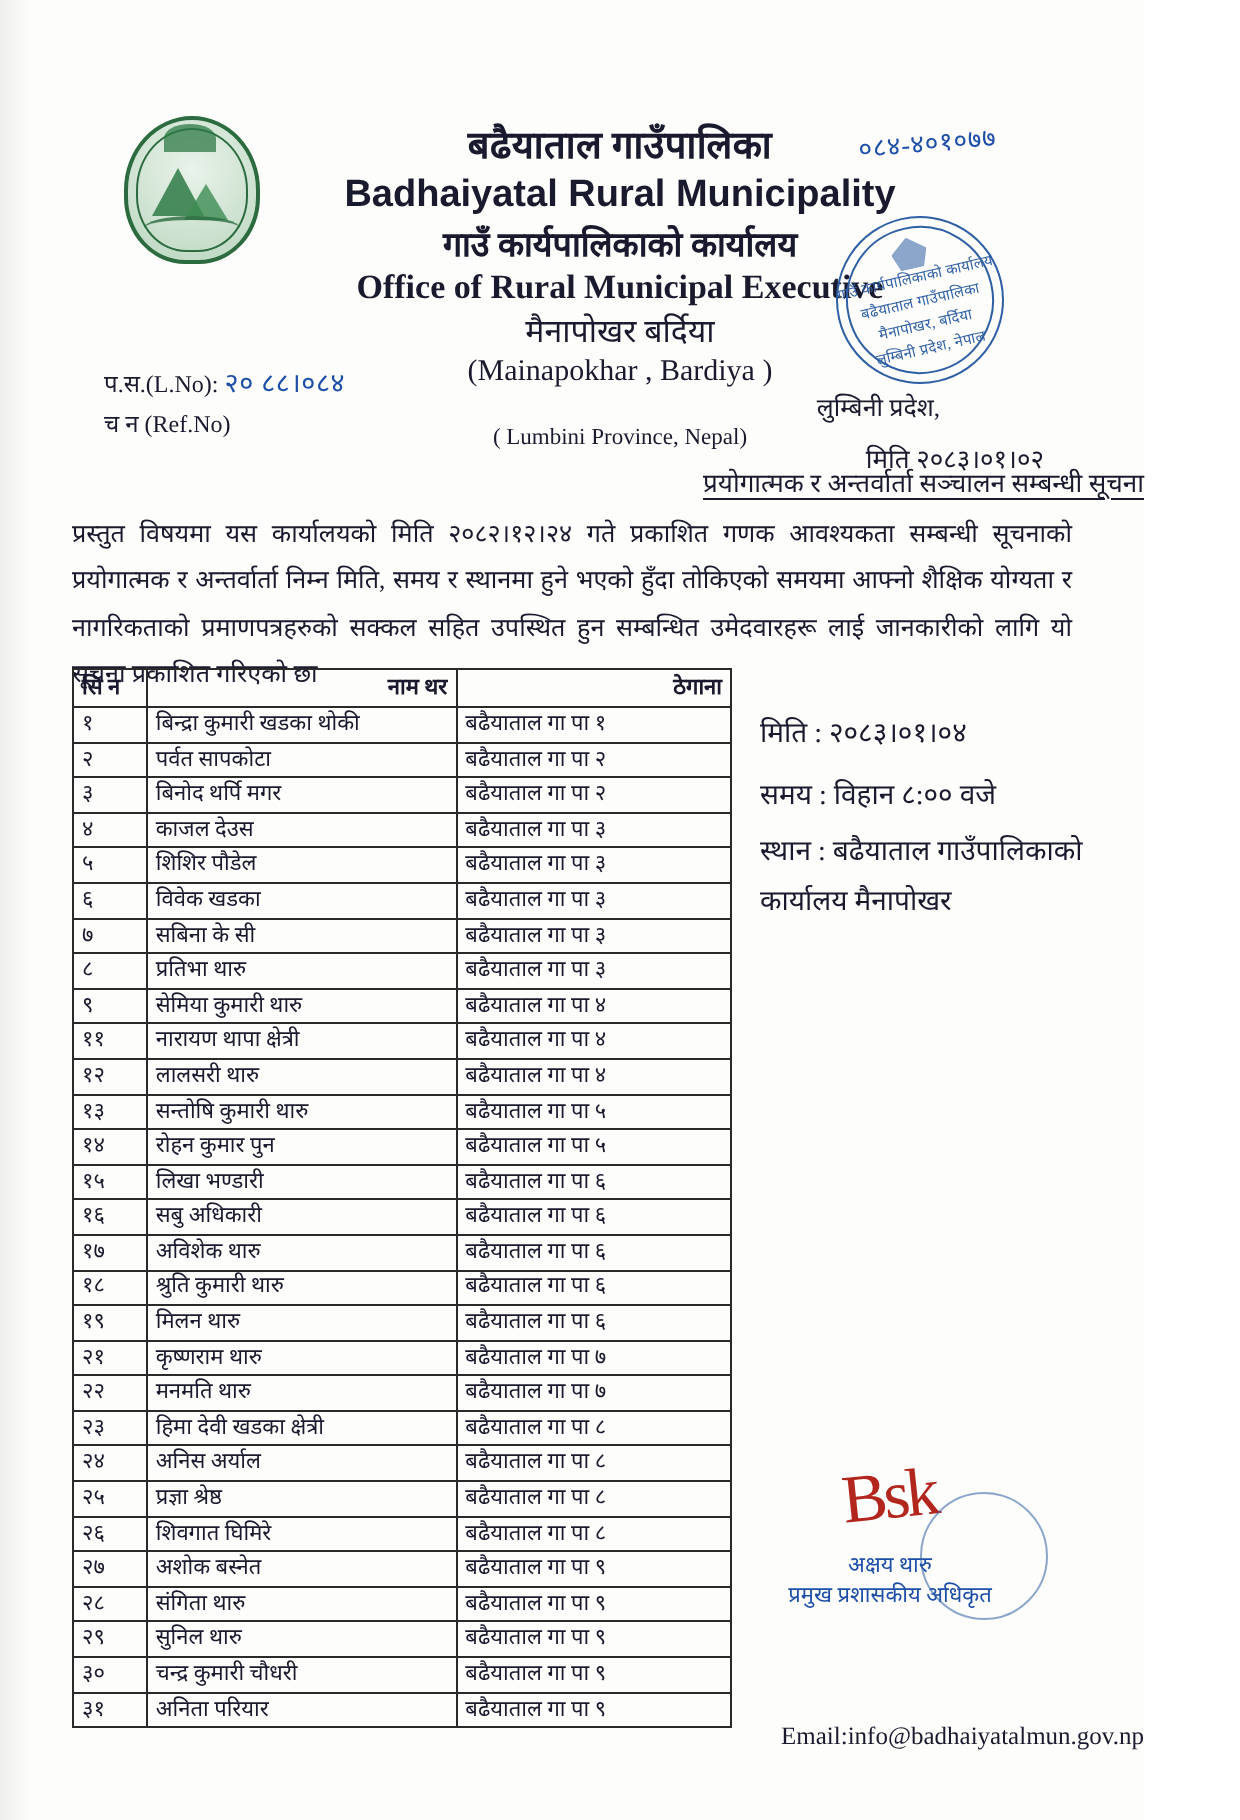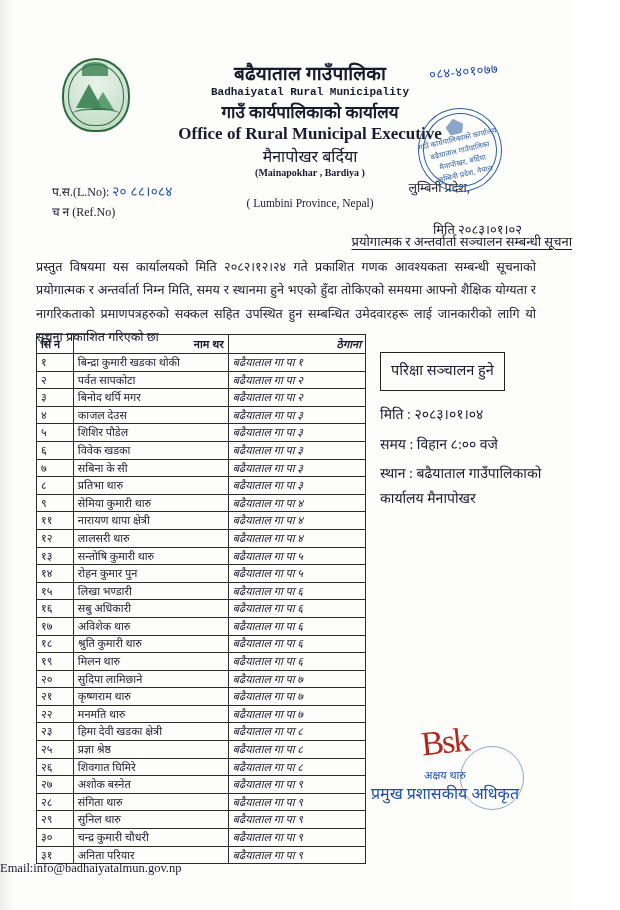--- a/index.html
+++ b/index.html
@@ -96,41 +96,40 @@
     width: 320px;
     text-align: center;
     line-height: 1.25;
   }
   .t-np-1 {
     font-size: 19px;
     font-weight: bold;
     letter-spacing: .2px;
   }
   .t-en-1 {
-    font-size: 11px;
+    font-size: 19px;
     font-weight: bold;
-    font-family: Liberation Mono, monospace;
+    font-family: Liberation Sans, sans-serif;
   }
   .t-np-2 {
     font-size: 17px;
     font-weight: bold;
     margin-top: 2px;
   }
   .t-en-2 {
     font-size: 17px;
     font-weight: bold;
   }
   .t-np-3 {
     font-size: 16px;
     margin-top: 3px;
   }
   .t-en-3 {
-    font-size: 10px;
+    font-size: 15px;
     font-style: normal;
-    font-weight: bold;
   }
   .t-np-4 {
     font-size: 12.5px;
     margin-top: 1px;
     text-align: right;
   }
   .t-en-4 {
     font-size: 11.5px;
   }
 
@@ -253,21 +252,21 @@
     line-height: 1.15;
   }
   table th {
     font-weight: bold;
     font-size: 11px;
     text-align: right;
     height: 16px;
   }
   .col-sn { width: 30px; text-align: left; }
   .col-name { width: 160px; }
-  .col-addr { width: 140px; font-style: italic; }
+  .col-addr { width: 140px; }
 
   
   .exam-box {
     position: absolute;
     left: 380px;
     top: 352px;
     width: 200px;
     font-size: 14px;
     line-height: 2.05;
   }
@@ -302,41 +301,41 @@
     font-family: "Liberation Serif", serif;
     transform: rotate(-6deg);
     letter-spacing: -2px;
   }
   .sig-name {
     font-size: 11px;
     color: #1d4ea8;
     margin-top: -2px;
   }
   .sig-post {
-    font-size: 16px;
+    font-size: 11px;
     color: #1d4ea8;
   }
   .round-stamp {
     position: absolute;
     right: 6px;
     bottom: -6px;
     width: 62px;
     height: 62px;
     border: 1.3px solid #2e5fa3;
     border-radius: 50%;
     opacity: .55;
   }
 
   
   .footer {
     position: absolute;
     left: 0;
     right: 0;
     bottom: 34px;
-    text-align: left;
+    text-align: right;
     font-size: 12.5px;
   }
 
   .edge-shadow {
     position: absolute;
     left: 0; top: 0; bottom: 0;
     width: 16px;
     background: linear-gradient(to right, rgba(0,0,0,.06), rgba(0,0,0,0));
     pointer-events: none;
   }
@@ -496,40 +495,40 @@
             <td class="col-sn">१८</td>
             <td class="col-name">श्रुति कुमारी थारु</td>
             <td class="col-addr">बढैयाताल गा पा ६</td>
           </tr>
           <tr>
             <td class="col-sn">१९</td>
             <td class="col-name">मिलन थारु</td>
             <td class="col-addr">बढैयाताल गा पा ६</td>
           </tr>
           <tr>
-            <td class="col-sn">२०</td>
-            <td class="col-name">सुदिपा लामिछाने</td>
-            <td class="col-addr">बढैयाताल गा पा ७</td>
-          </tr>
-          <tr>
             <td class="col-sn">२१</td>
             <td class="col-name">कृष्णराम थारु</td>
             <td class="col-addr">बढैयाताल गा पा ७</td>
           </tr>
           <tr>
             <td class="col-sn">२२</td>
             <td class="col-name">मनमति थारु</td>
             <td class="col-addr">बढैयाताल गा पा ७</td>
           </tr>
           <tr>
             <td class="col-sn">२३</td>
             <td class="col-name">हिमा देवी खडका क्षेत्री</td>
             <td class="col-addr">बढैयाताल गा पा ८</td>
           </tr>
           <tr>
+            <td class="col-sn">२४</td>
+            <td class="col-name">अनिस अर्याल</td>
+            <td class="col-addr">बढैयाताल गा पा ८</td>
+          </tr>
+          <tr>
             <td class="col-sn">२५</td>
             <td class="col-name">प्रज्ञा श्रेष्ठ</td>
             <td class="col-addr">बढैयाताल गा पा ८</td>
           </tr>
           <tr>
             <td class="col-sn">२६</td>
             <td class="col-name">शिवगात घिमिरे</td>
             <td class="col-addr">बढैयाताल गा पा ८</td>
           </tr>
           <tr>
@@ -555,21 +554,20 @@
           <tr>
             <td class="col-sn">३१</td>
             <td class="col-name">अनिता परियार</td>
             <td class="col-addr">बढैयाताल गा पा ९</td>
           </tr>
         </tbody>
     </table>
   </div>
 
   <div class="exam-box">
-    <div class="heading">परिक्षा सञ्चालन हुने</div>
     <div class="row">
       <span>मिति :</span>
       <span>२०८३।०१।०४</span>
     </div>
     <div class="row">
       <span>समय :</span>
       <span>विहान ८:०० वजे</span>
     </div>
     <div class="row wrap2">
       <span>स्थान :</span>

